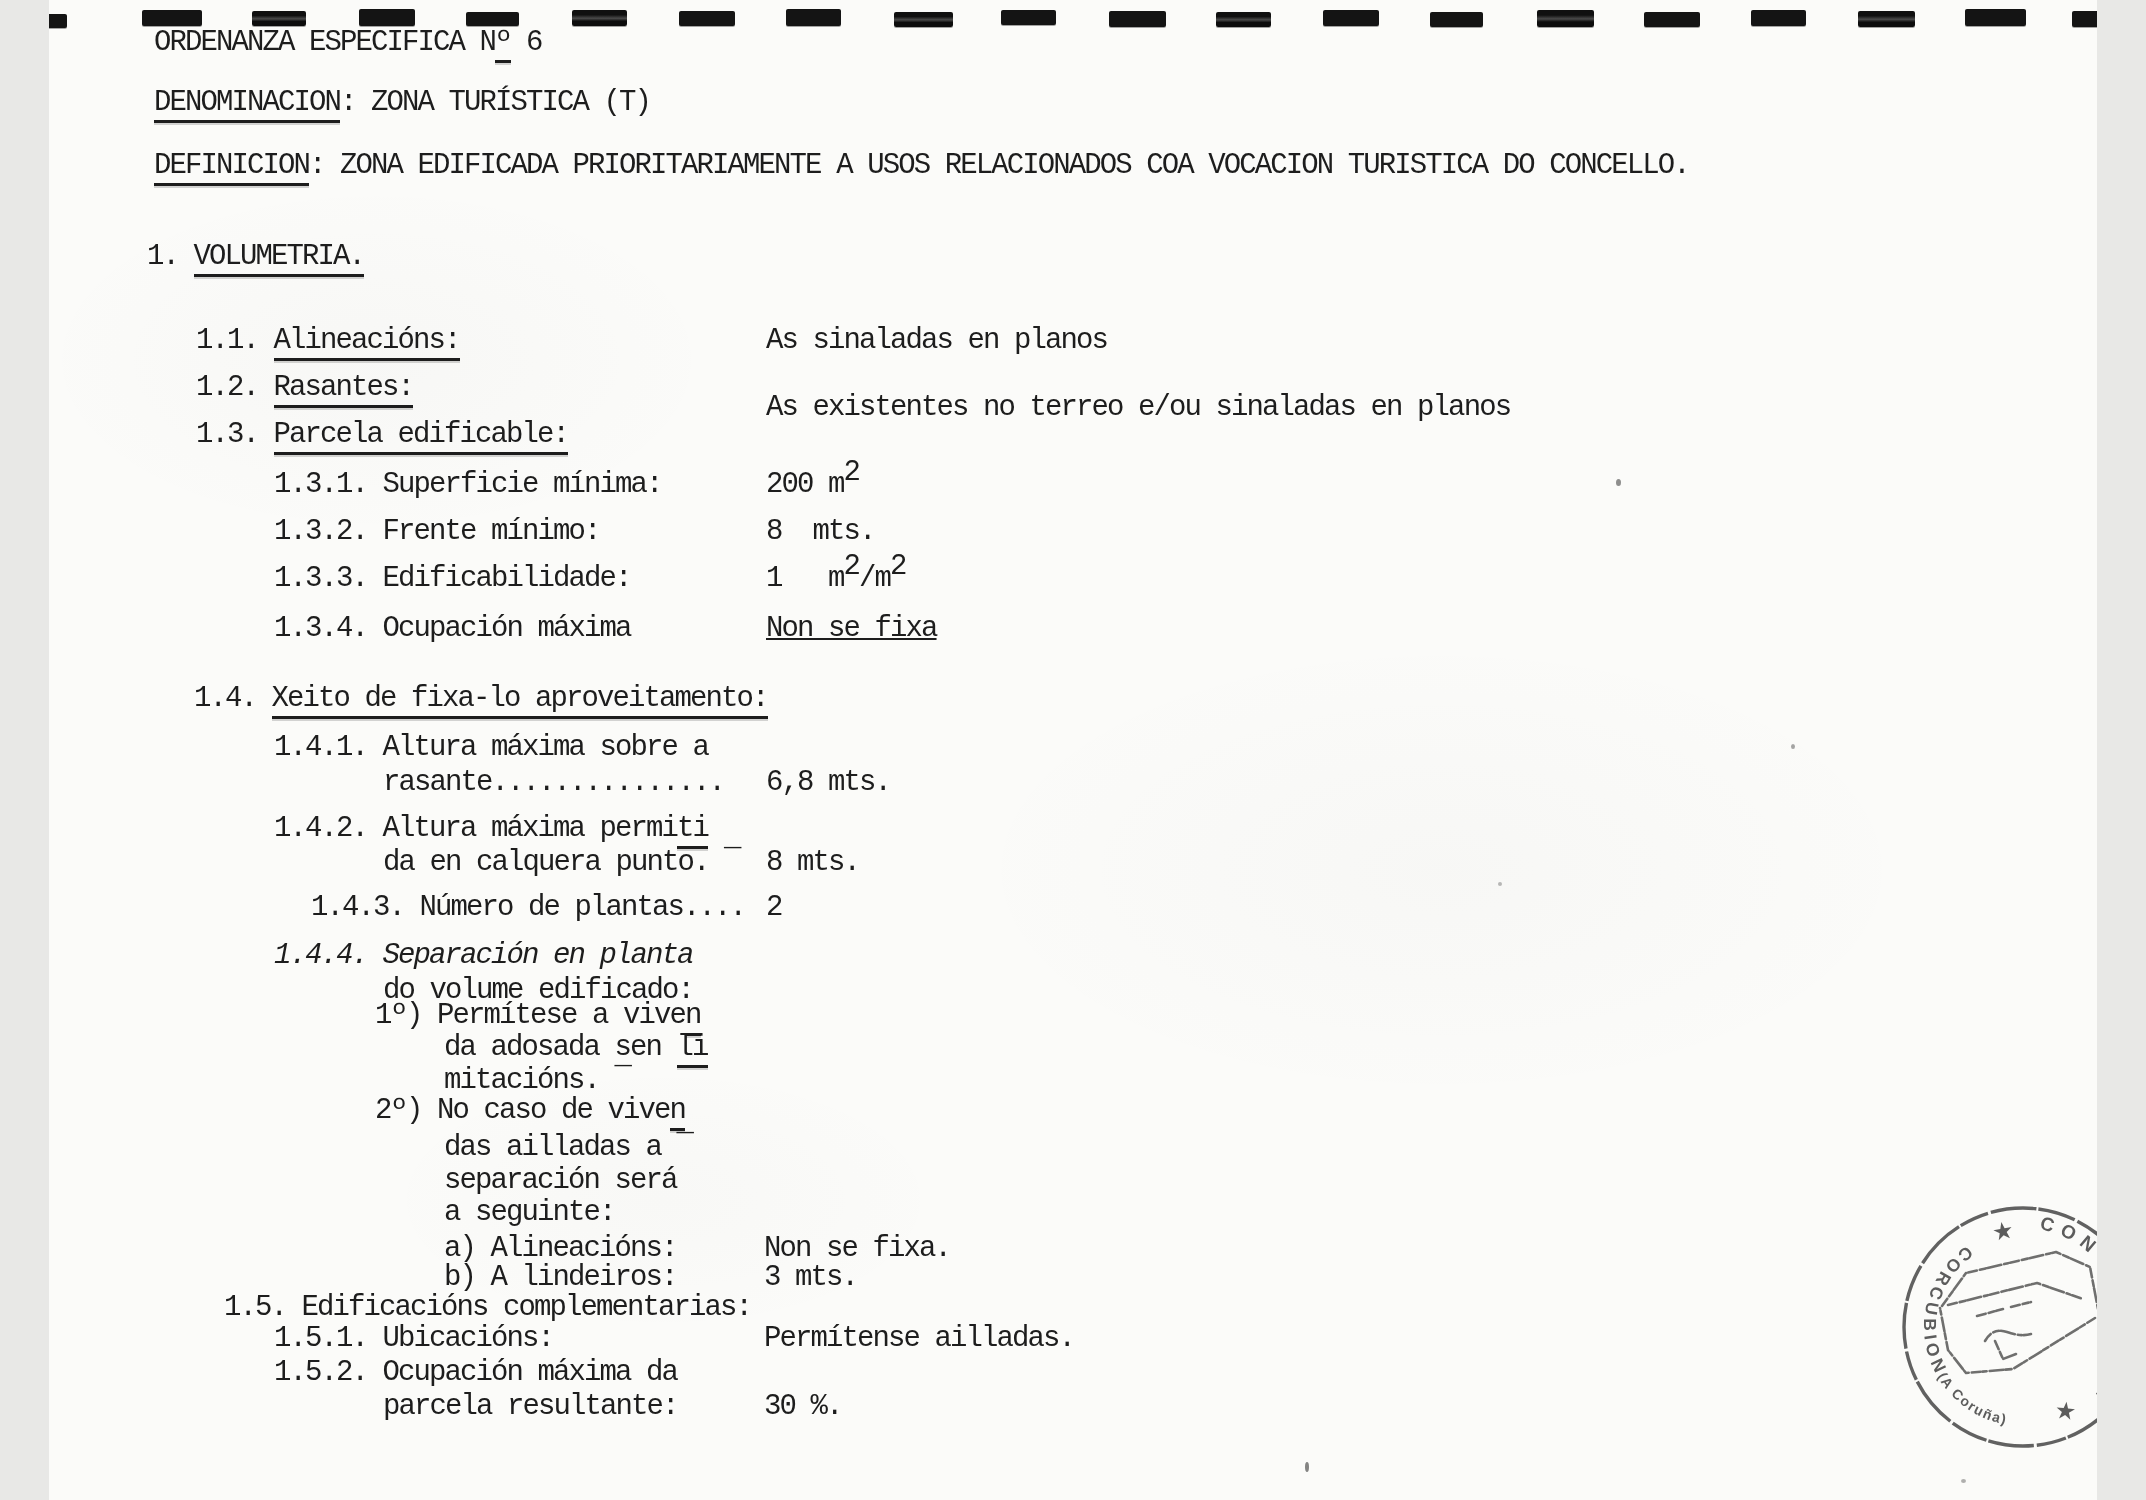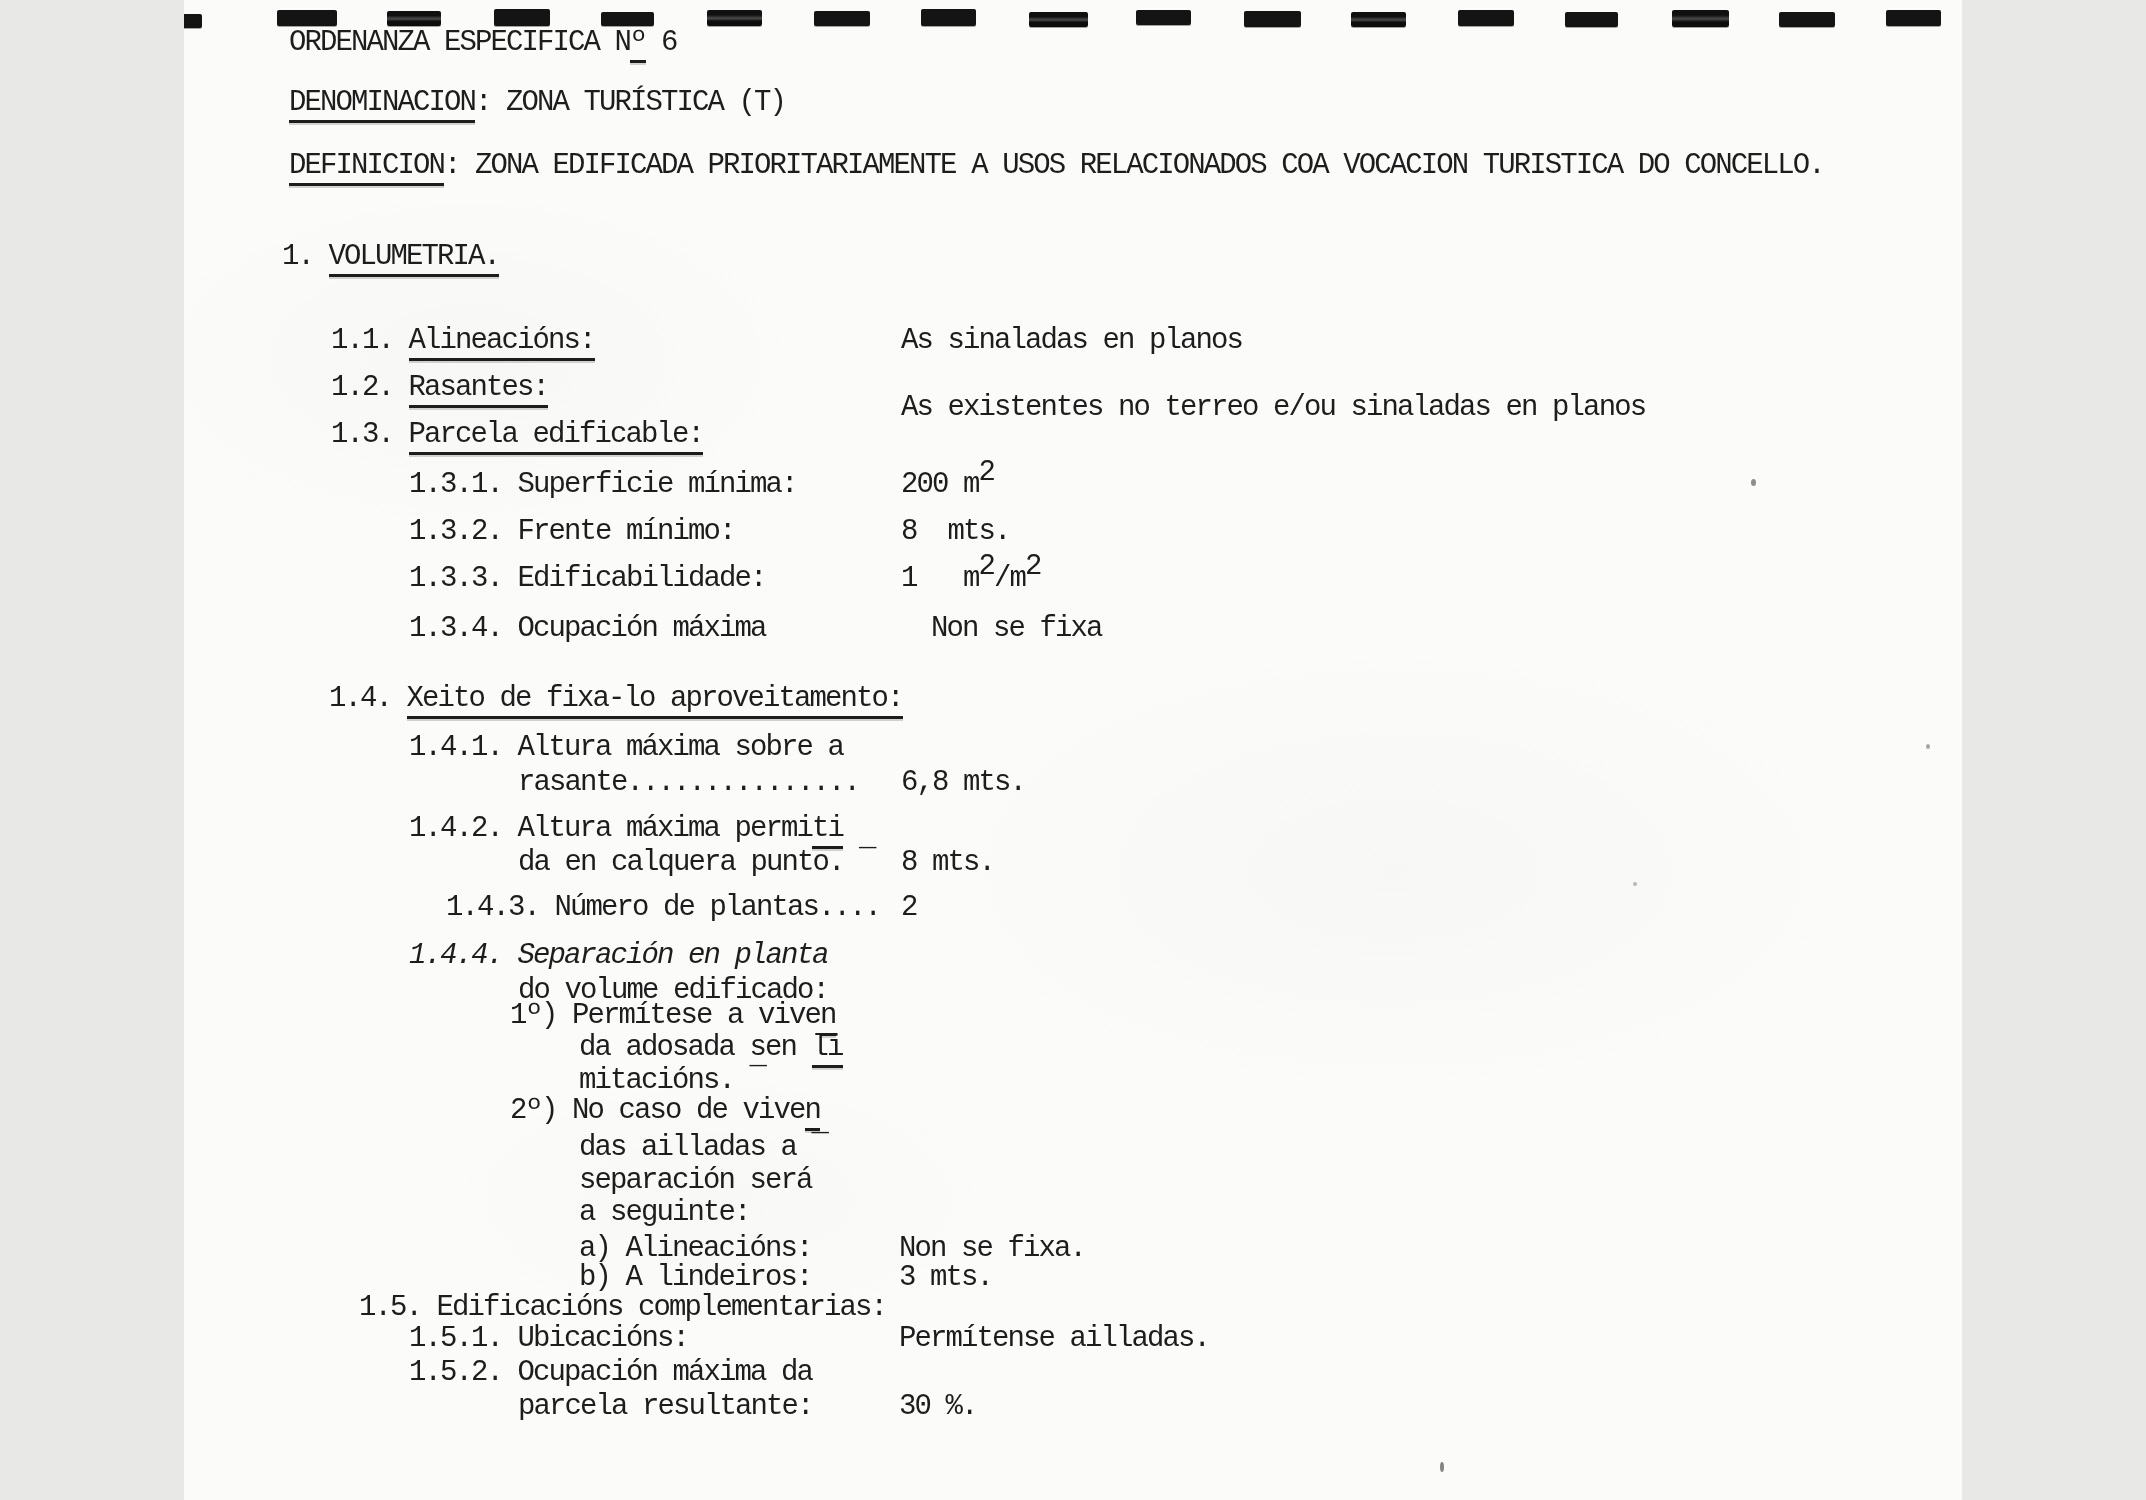--- a/index.html
+++ b/index.html
@@ -43,21 +43,21 @@
      stroke-linecap:round;stroke-linejoin:round;stroke-dasharray:9 3 6 2 14 3 4 2;opacity:.8;}
   .pagenum{
     position:absolute;left:2141px;top:1394px;
     transform:rotate(90deg);transform-origin:0 0;
     font-size:28px;letter-spacing:4px;color:#2a2a2a;white-space:pre;
   }
 </style>
 </head>
 <body>
 
-<div id="scan-page" style="width: 1778px; height: 1500px;">
+<div id="scan-page" style="width: 2048px; height: 1500px;">
 
   <div class="edge">
       <div class="dash" style="left: -30px; top: 14px; width: 48px; height: 14px;"></div>
       <div class="dash" style="left: 93px; top: 10px; width: 60px; height: 16px;"></div>
       <div class="dash" style="left: 203px; top: 11px; width: 54px; height: 15px;"></div>
       <div class="dash" style="left: 310px; top: 9px; width: 56px; height: 17px;"></div>
       <div class="dash" style="left: 417px; top: 12px; width: 53px; height: 14px;"></div>
       <div class="dash" style="left: 523px; top: 10px; width: 55px; height: 16px;"></div>
       <div class="dash" style="left: 630px; top: 11px; width: 56px; height: 15px;"></div>
       <div class="dash" style="left: 737px; top: 9px; width: 55px; height: 17px;"></div>
@@ -79,21 +79,21 @@
       <div class="tline" style="top: 26px;"><span class="run" style="left: 105px;"><span>ORDENANZA ESPECIFICA N</span><span class="u">º</span><span> 6</span></span></div>
       <div class="tline" style="top: 86px;"><span class="run" style="left: 105px;"><span class="u">DENOMINACION</span><span>: ZONA TURÍSTICA (T)</span></span></div>
       <div class="tline" style="top: 149px;"><span class="run" style="left: 105px;"><span class="u">DEFINICION</span><span>: ZONA EDIFICADA PRIORITARIAMENTE A USOS RELACIONADOS COA VOCACION TURISTICA DO CONCELLO.</span></span></div>
       <div class="tline" style="top: 240px;"><span class="run" style="left: 98px;"><span>1. </span><span class="u">VOLUMETRIA.</span></span></div>
       <div class="tline" style="top: 324px;"><span class="run" style="left: 147px;"><span>1.1. </span><span class="u">Alineacións:</span></span><span class="run" style="left: 717px;"><span>As sinaladas en planos</span></span></div>
       <div class="tline" style="top: 371px;"><span class="run" style="left: 147px;"><span>1.2. </span><span class="u">Rasantes:</span></span><span class="run" style="left: 717px; margin-top: 20px;"><span>As existentes no terreo e/ou sinaladas en planos</span></span></div>
       <div class="tline" style="top: 418px;"><span class="run" style="left: 147px;"><span>1.3. </span><span class="u">Parcela edificable:</span></span></div>
       <div class="tline" style="top: 468px;"><span class="run" style="left: 225px;"><span>1.3.1. Superficie mínima:</span></span><span class="run" style="left: 717px;"><span>200 m</span><span class="sup">2</span></span></div>
       <div class="tline" style="top: 515px;"><span class="run" style="left: 225px;"><span>1.3.2. Frente mínimo:</span></span><span class="run" style="left: 717px;"><span>8  mts.</span></span></div>
       <div class="tline" style="top: 562px;"><span class="run" style="left: 225px;"><span>1.3.3. Edificabilidade:</span></span><span class="run" style="left: 717px;"><span>1   m</span><span class="sup">2</span><span>/m</span><span class="sup">2</span></span></div>
-      <div class="tline" style="top: 612px;"><span class="run" style="left: 225px;"><span>1.3.4. Ocupación máxima</span></span><span class="run" style="left: 747px;"><span>Non se fixa</span></span></div>
+      <div class="tline" style="top: 612px;"><span class="run" style="left: 225px;"><span>1.3.4. Ocupación máxima</span></span><span class="run" style="left: 717px; text-decoration: underline;"><span>Non se fixa</span></span></div>
       <div class="tline" style="top: 682px;"><span class="run" style="left: 145px;"><span>1.4. </span><span class="u">Xeito de fixa-lo aproveitamento:</span></span></div>
       <div class="tline" style="top: 731px;"><span class="run" style="left: 225px;"><span>1.4.1. Altura máxima sobre a</span></span></div>
       <div class="tline" style="top: 766px;"><span class="run" style="left: 334px;"><span>rasante...............</span></span><span class="run" style="left: 717px;"><span>6,8 mts.</span></span></div>
       <div class="tline" style="top: 812px;"><span class="run" style="left: 225px;"><span>1.4.2. Altura máxima permi</span><span class="u">ti</span></span></div>
       <div class="tline" style="top: 846px;"><span class="run" style="left: 334px;"><span>da en calquera punto.</span><span> ¯</span></span><span class="run" style="left: 717px;"><span>8 mts.</span></span></div>
       <div class="tline" style="top: 891px;"><span class="run" style="left: 234px; margin-left: 28px;"><span>1.4.3. Número de plantas....</span></span><span class="run" style="left: 717px;"><span>2</span></span></div>
       <div class="tline" style="top: 939px;"><span class="run" style="left: 225px; font-style: italic;"><span>1.4.4. Separación en planta</span></span></div>
       <div class="tline" style="top: 974px;"><span class="run" style="left: 334px;"><span>do volume edificado:</span></span></div>
       <div class="tline" style="top: 999px;"><span class="run" style="left: 326px;"><span>1º) Permítese a vive</span><span class="u">n</span></span></div>
       <div class="tline" style="top: 1031px;"><span class="run" style="left: 395px;"><span>da adosada sen </span><span class="u">li</span></span></div>

